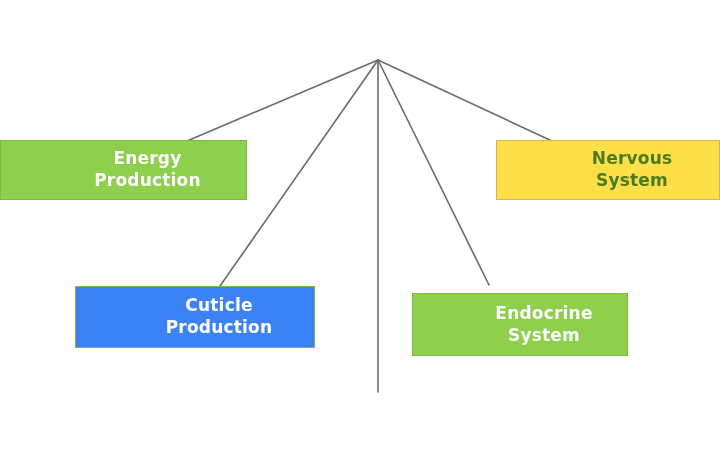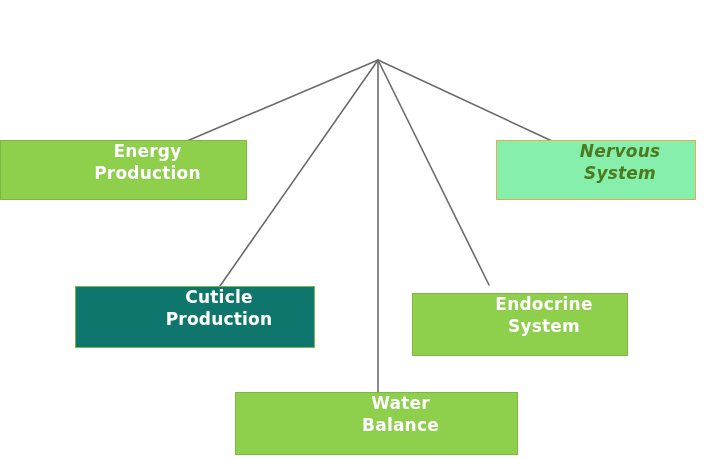--- a/index.html
+++ b/index.html
@@ -32,20 +32,21 @@
     position: absolute;
     left: 0;
     top: 0;
     width: 720px;
     height: 459px;
   }
   .node {
     position: absolute;
     box-sizing: border-box;
     display: flex;
+    align-items: center;
     justify-content: center;
     text-align: center;
     font-family: "DejaVu Sans", sans-serif;
     font-size: 17px;
     font-weight: bold;
     line-height: 1.28;
     letter-spacing: 0.2px;
     padding-left: 48px;
   }
   .node-green {
@@ -78,33 +79,29 @@
         <line x1="378" y1="60" x2="489" y2="285"></line>
         <line x1="378" y1="60" x2="378" y2="392"></line>
       </g>
   </svg>
 
   <div class="node node-green" style="left: 0px; top: 140px; width: 247px; height: 60px; background: rgb(142, 208, 76); border-color: rgb(124, 185, 68); color: rgb(255, 255, 255);">
     <span class="node-label">Energy
 Production</span>
   </div>
 
-  <div class="node node-orange" style="left: 496px; top: 140px; width: 200px; height: 60px; background: #86efac; border-color: rgb(224, 174, 78); color: rgb(77, 122, 31); font-style: italic;">
+  <div class="node node-orange" style="left: 496px; top: 140px; width: 224px; height: 60px; background: #fde047; border-color: rgb(224, 174, 78); color: rgb(77, 122, 31);">
     <span class="node-label">Nervous
 System</span>
   </div>
 
-  <div class="node node-green" style="left: 75px; top: 286px; width: 240px; height: 62px; background: #0f766e; border-color: rgb(124, 185, 68); color: rgb(255, 255, 255);">
+  <div class="node node-green" style="left: 75px; top: 286px; width: 240px; height: 62px; background: #3b82f6; border-color: rgb(124, 185, 68); color: rgb(255, 255, 255);">
     <span class="node-label">Cuticle
 Production</span>
   </div>
 
   <div class="node node-green" style="left: 412px; top: 285px; width: 216px; height: 63px; background: rgb(142, 208, 76); border-color: rgb(124, 185, 68); color: rgb(255, 255, 255); margin-top: 8px;">
     <span class="node-label">Endocrine
 System</span>
   </div>
 
-  <div class="node node-green" style="left: 235px; top: 392px; width: 283px; height: 63px; background: rgb(142, 208, 76); border-color: rgb(124, 185, 68); color: rgb(255, 255, 255);">
-    <span class="node-label">Water
-Balance</span>
-  </div>
 
 </div>
 
 </body></html>

